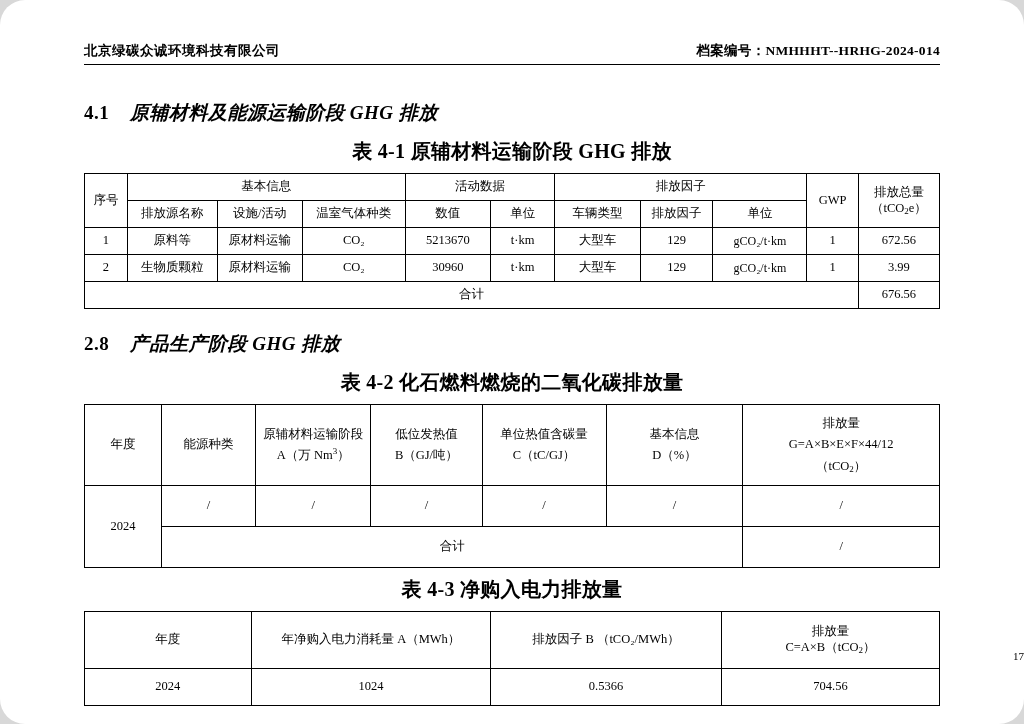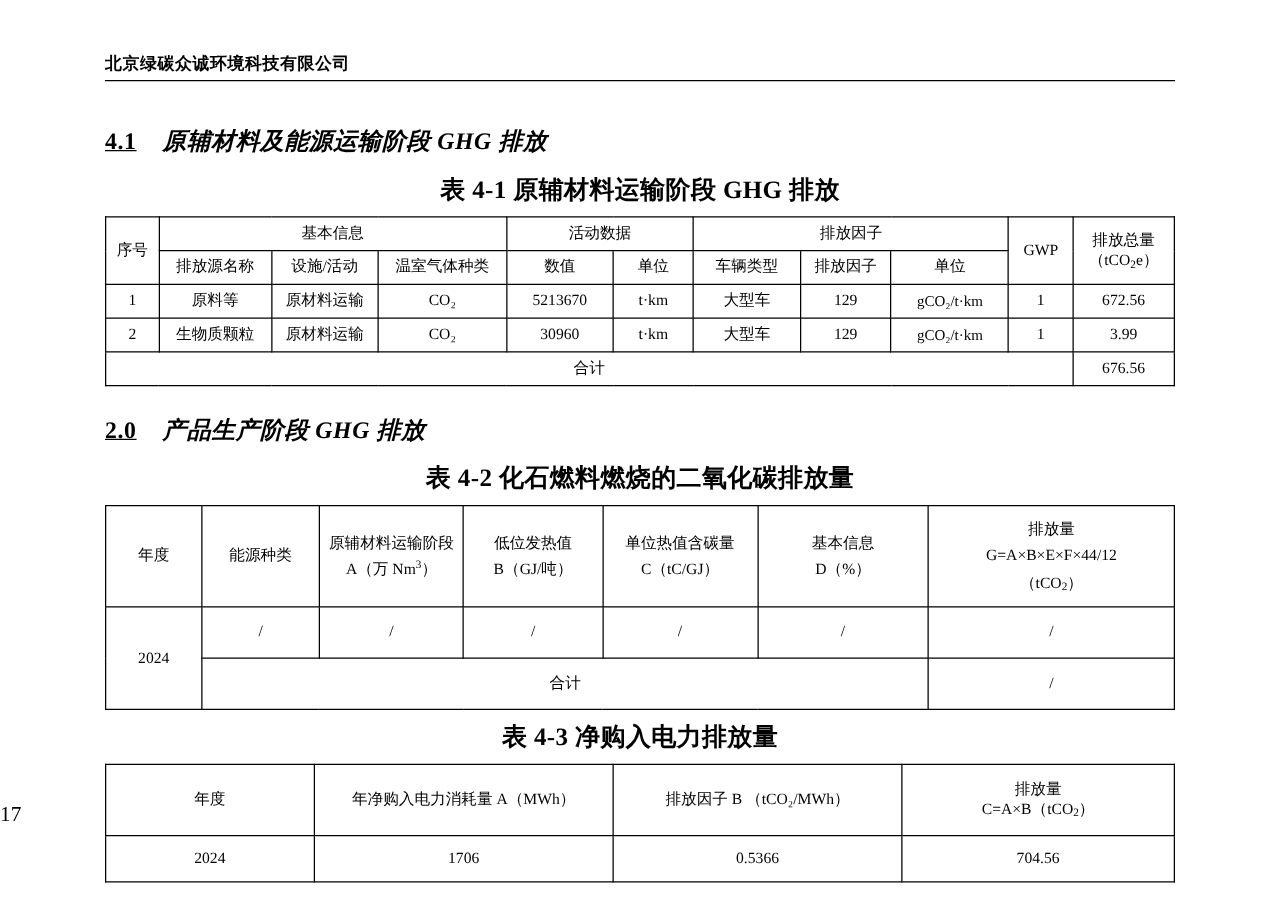--- a/index.html
+++ b/index.html
@@ -11,20 +11,21 @@
     font-family: "Liberation Serif", serif;
   }
   .page {
     width: 1024px;
     height: 724px;
     background: #ffffff;
     position: relative;
     margin: 0 auto;
     box-sizing: border-box;
     overflow: hidden;
+    border-radius: 25px;
   }
   .header {
     position: absolute;
     top: 42px;
     left: 84px;
     right: 84px;
     display: flex;
     justify-content: space-between;
     align-items: flex-end;
     font-size: 13.5px;
@@ -47,21 +48,20 @@
     font-size: 19px;
     font-weight: bold;
     font-style: italic;
     margin: 22px 0 12px 0;
     letter-spacing: 0.5px;
   }
   h2.section .num {
     display: inline-block;
     min-width: 46px;
     font-style: normal;
-    text-decoration: underline;
   }
 
   .table-caption {
     text-align: center;
     font-size: 20px;
     font-weight: bold;
     margin: 6px 0 8px 0;
     letter-spacing: 0.3px;
   }
 
@@ -97,31 +97,32 @@
   #t43 .datarow td { height: 30px; }
 
   sub { font-size: 9px; vertical-align: baseline; position: relative; bottom: -2px;}
   sup { font-size: 9px; vertical-align: baseline; position: relative; top: -5px;}
 
   .page-number {
     position: absolute;
     bottom: 62px;
     left: 0;
     right: 0;
-    text-align: left;
-    font-size: 17px;
+    text-align: right;
+    font-size: 11px;
   }
 </style>
 </head>
 <body>
 
 <div class="page">
 
   <div class="header">
     <span class="left">北京绿碳众诚环境科技有限公司</span>
+    <span class="right">档案编号：NMHHHT--HRHG-2024-014</span>
   </div>
 
   <div class="content">
 
     <h2 class="section">
       <span class="num">4.1</span><span>原辅材料及能源运输阶段 GHG 排放</span>
     </h2>
 
     <div class="table-caption">表 4-1  原辅材料运输阶段 GHG 排放</div>
 
@@ -188,21 +189,21 @@
           <td>3.99</td>
         </tr>
         <tr>
           <td colspan="10">合计</td>
           <td>676.56</td>
         </tr>
       </tbody>
     </table>
 
     <h2 class="section">
-      <span class="num">2.0</span><span>产品生产阶段 GHG 排放</span>
+      <span class="num">2.8</span><span>产品生产阶段 GHG 排放</span>
     </h2>
 
     <div class="table-caption">表 4-2  化石燃料燃烧的二氧化碳排放量</div>
 
     <table id="t42">
       <colgroup>
         <col style="width:9%">
           <col style="width:11%">
           <col style="width:13.5%">
           <col style="width:13%">
@@ -266,21 +267,21 @@
           <td class="hcell">年度</td>
           <td class="hcell">年净购入电力消耗量 A（MWh）</td>
           <td class="hcell">排放因子 B  （tCO₂/MWh）</td>
           <td class="hcell">
             <div>排放量</div>
             <div>C=A×B（tCO<sub>2</sub>）</div>
           </td>
         </tr>
         <tr class="datarow">
           <td>2024</td>
-          <td>1706</td>
+          <td>1024</td>
           <td>0.5366</td>
           <td>704.56</td>
         </tr>
       </tbody>
     </table>
 
   </div>
 
   <div class="page-number">17</div>
 

